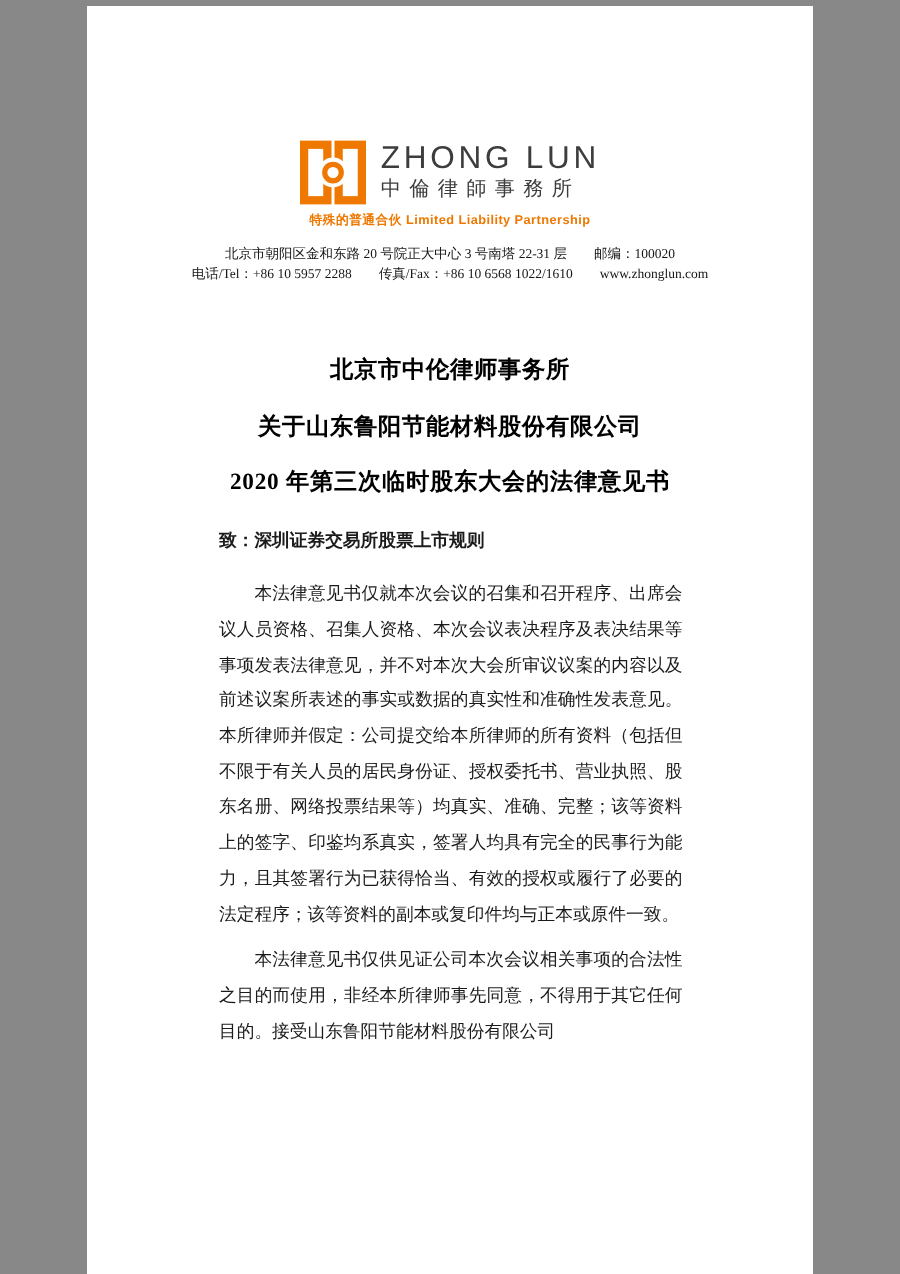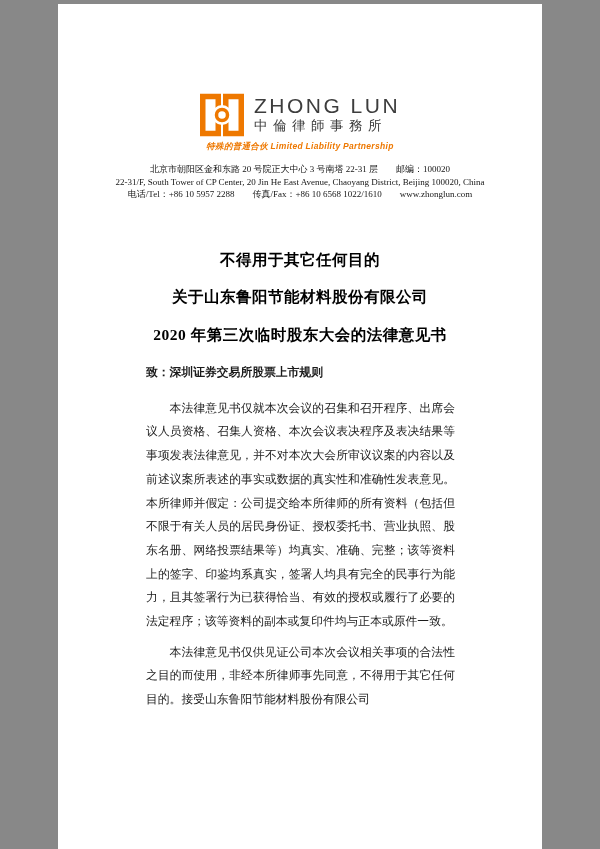--- a/index.html
+++ b/index.html
@@ -51,21 +51,20 @@
     color: #3d3d3d;
     white-space: nowrap;
   }
   .tagline {
     margin-top: 4px;
     font-family: "Liberation Sans", "DejaVu Sans", sans-serif;
     font-size: 8.5px;
     font-weight: 600;
     letter-spacing: 0.3px;
     color: #ee7800;
-    font-style: italic;
   }
   .address-block {
     margin-top: 10px;
     font-size: 9px;
     line-height: 12.5px;
     color: #151515;
   }
   
   .title-block {
     margin-top: 40px;
@@ -106,27 +105,26 @@
         <circle cx="22" cy="22" r="5.5" fill="none" stroke="#ee7800" stroke-width="3.5"></circle>
       </svg>
       <div class="brand-text">
         <span class="brand-en">ZHONG LUN</span>
         <span class="brand-cn">中倫律師事務所</span>
       </div>
     </div>
     <div class="tagline">特殊的普通合伙 Limited Liability Partnership</div>
     <div class="address-block">
       <div>北京市朝阳区金和东路 20 号院正大中心 3 号南塔 22-31 层　　邮编：100020</div>
-      <div>22-31/F, South Tower of CP Center, 20 Jin He East Avenue, Chaoyang District, Beijing 100020, China</div>
       <div>电话/Tel：+86 10 5957 2288　　传真/Fax：+86 10 6568 1022/1610　　www.zhonglun.com</div>
     </div>
   </div>
 
   <div class="title-block">
-    <div>不得用于其它任何目的</div>
+    <div>北京市中伦律师事务所</div>
     <div>关于山东鲁阳节能材料股份有限公司</div>
     <div>2020 年第三次临时股东大会的法律意见书</div>
   </div>
 
   <div class="content">
     <p class="salutation">致：深圳证券交易所股票上市规则</p>
     <p class="para">本法律意见书仅就本次会议的召集和召开程序、出席会议人员资格、召集人资格、本次会议表决程序及表决结果等事项发表法律意见，并不对本次大会所审议议案的内容以及前述议案所表述的事实或数据的真实性和准确性发表意见。本所律师并假定：公司提交给本所律师的所有资料（包括但不限于有关人员的居民身份证、授权委托书、营业执照、股东名册、网络投票结果等）均真实、准确、完整；该等资料上的签字、印鉴均系真实，签署人均具有完全的民事行为能力，且其签署行为已获得恰当、有效的授权或履行了必要的法定程序；该等资料的副本或复印件均与正本或原件一致。</p>
     <p class="para">本法律意见书仅供见证公司本次会议相关事项的合法性之目的而使用，非经本所律师事先同意，不得用于其它任何目的。接受山东鲁阳节能材料股份有限公司</p>
   </div>
 

